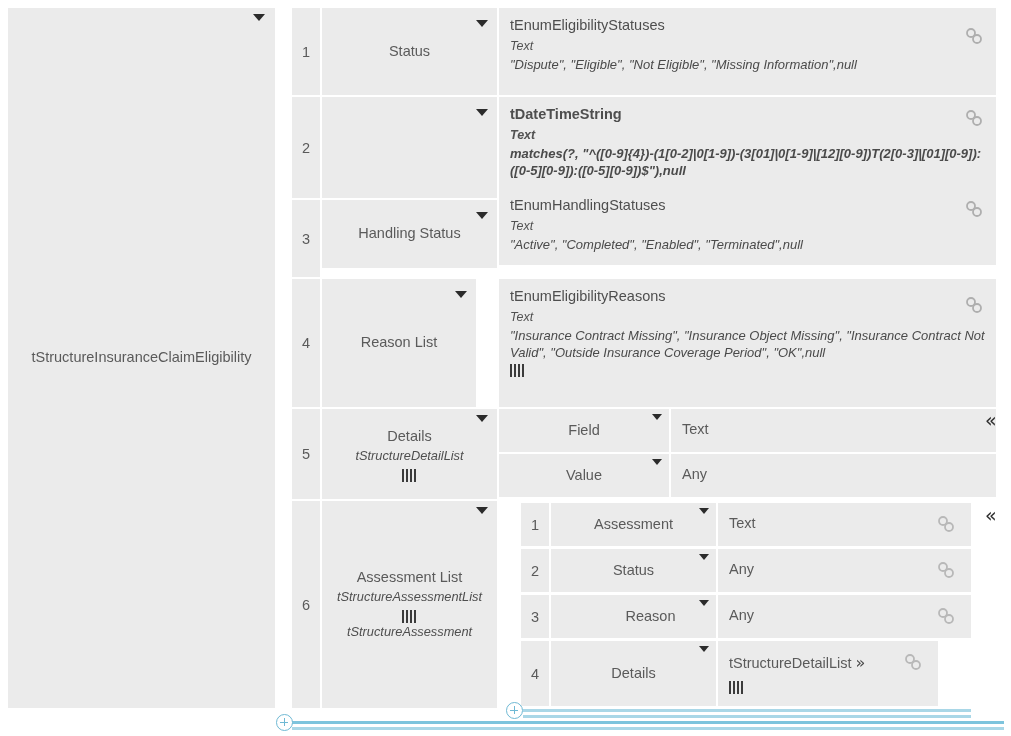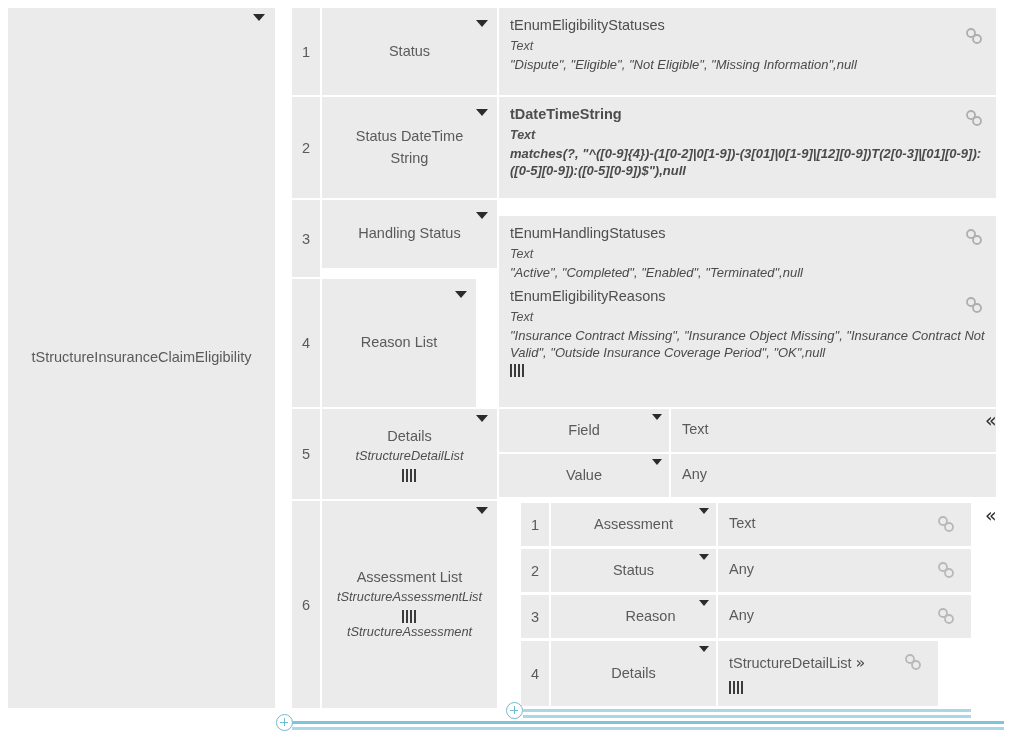--- a/index.html
+++ b/index.html
@@ -132,39 +132,38 @@
     <span class="kind">Text</span>
     <span class="vals">"Dispute", "Eligible", "Not Eligible", "Missing Information",null</span>
     <svg class="chain" style="right:13px; top:19px;" viewBox="0 0 18 18">
       <circle cx="6" cy="6" r="4" fill="none" stroke="#8a8a8a" stroke-width="1.8"></circle>
       <circle cx="12" cy="12" r="4" fill="none" stroke="#8a8a8a" stroke-width="1.8"></circle>
     </svg>
   </div>
 
   <div class="cell cell-index" style="left:292px; top:97px; width:28px; height:101px;">2</div>
   <div class="cell cell-label" style="left:322px; top:97px; width:175px; height:101px;">
-    <span>Status DateTime String</span>
     <span class="caret"></span>
   </div>
   <div class="cell cell-type" style="left:499px; top:97px; width:497px; height:101px;font-weight:bold;">
     <span class="tname">tDateTimeString</span>
     <span class="kind">Text</span>
     <span class="vals">matches(?, "^([0-9]{4})-(1[0-2]|0[1-9])-(3[01]|0[1-9]|[12][0-9])T(2[0-3]|[01][0-9]):([0-5][0-9]):([0-5][0-9])$"),null</span>
     <svg class="chain" style="right:13px; top:12px;" viewBox="0 0 18 18">
       <circle cx="6" cy="6" r="4" fill="none" stroke="#8a8a8a" stroke-width="1.8"></circle>
       <circle cx="12" cy="12" r="4" fill="none" stroke="#8a8a8a" stroke-width="1.8"></circle>
     </svg>
   </div>
 
   <div class="cell cell-index" style="left:292px; top:200px; width:28px; height:77px;">3</div>
   <div class="cell cell-label" style="left:322px; top:200px; width:175px; height:68px;">
     <span>Handling Status</span>
     <span class="caret"></span>
   </div>
-  <div class="cell cell-type" style="left:499px; top:216px; width:497px; height:77px;">
+  <div class="cell cell-type" style="left:499px; top:188px; width:497px; height:77px;">
     <span class="tname">tEnumHandlingStatuses</span>
     <span class="kind">Text</span>
     <span class="vals">"Active", "Completed", "Enabled", "Terminated",null</span>
     <svg class="chain" style="right:13px; top:12px;" viewBox="0 0 18 18">
       <circle cx="6" cy="6" r="4" fill="none" stroke="#8a8a8a" stroke-width="1.8"></circle>
       <circle cx="12" cy="12" r="4" fill="none" stroke="#8a8a8a" stroke-width="1.8"></circle>
     </svg>
   </div>
 
   <div class="cell cell-index" style="left:292px; top:279px; width:28px; height:128px;">4</div>

